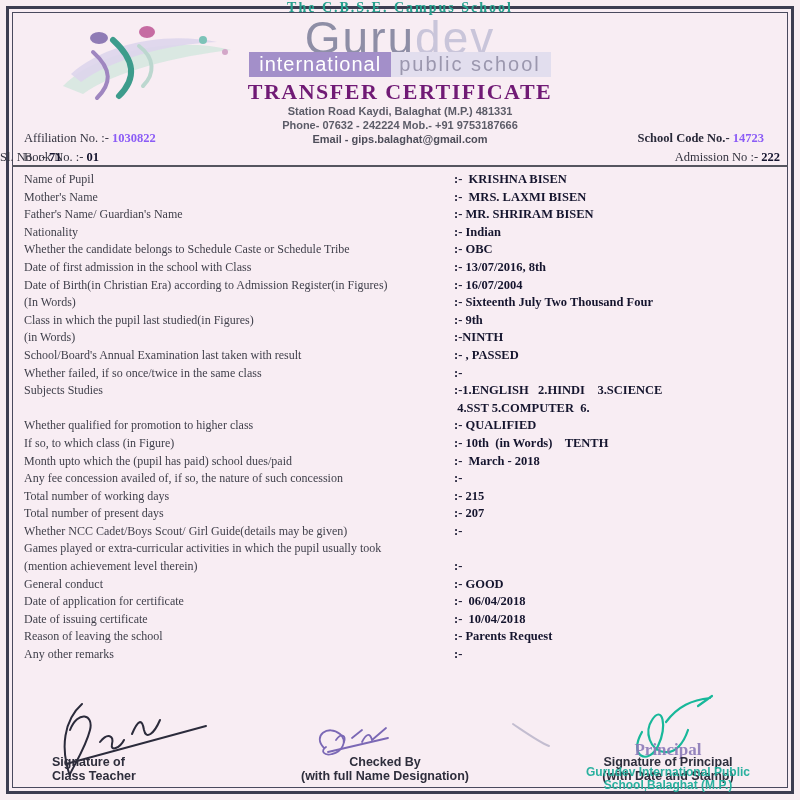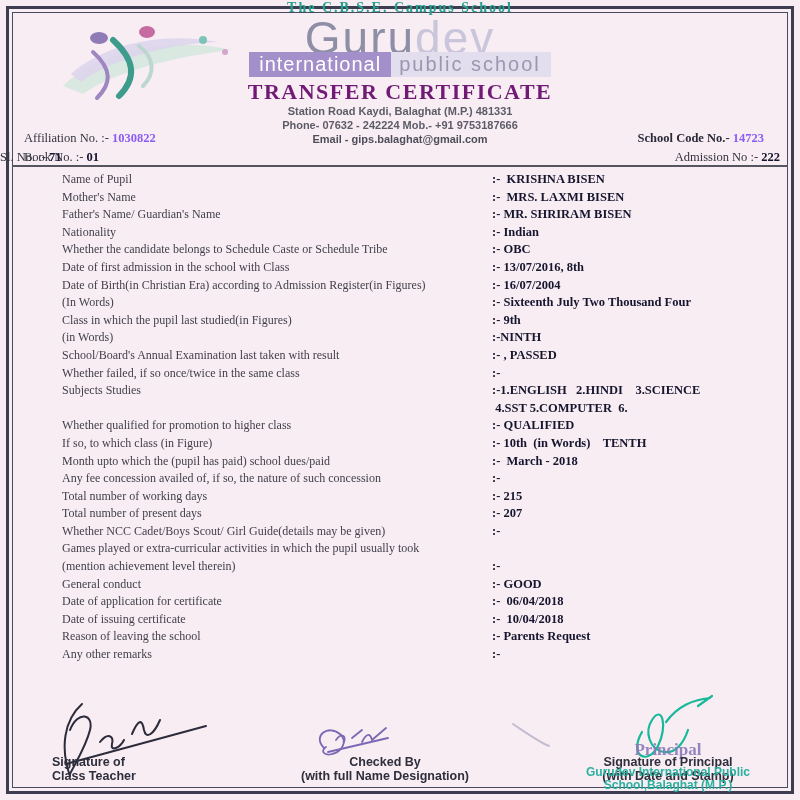--- a/index.html
+++ b/index.html
@@ -44,21 +44,21 @@
   .meta b{color:#14142e;}
   .meta .red{color:#8b5cf6; font-weight:bold;}
   .m-aff{left:24px; top:131px;}
   .m-book{left:24px; top:150px;}
   .m-sl{left:0; right:0; top:150px; text-align:left;}
   .m-code{right:36px; top:131px; font-weight:bold; color:#2a2a3a;}
   .m-adm{right:20px; top:150px;}
   .divider{position:absolute; left:12px; right:12px; top:165px; height:2px; background:#55555f;}
 
   
-  .fields{position:absolute; left:24px; right:14px; top:172px;margin-left:38px;}
+  .fields{position:absolute; left:24px; right:14px; top:172px;}
   .frow{display:flex; height:17.6px; align-items:flex-start;}
   .frow .lab{
     flex:0 0 430px; font-size:12px; color:#3f3f4a; white-space:pre; overflow:visible;
   }
   .frow .val{
     flex:1; font-size:12.5px; font-weight:bold; color:#15152e; white-space:pre;
   }
 
   
   .sig-label{position:absolute; font-family:"Liberation Sans", sans-serif;

